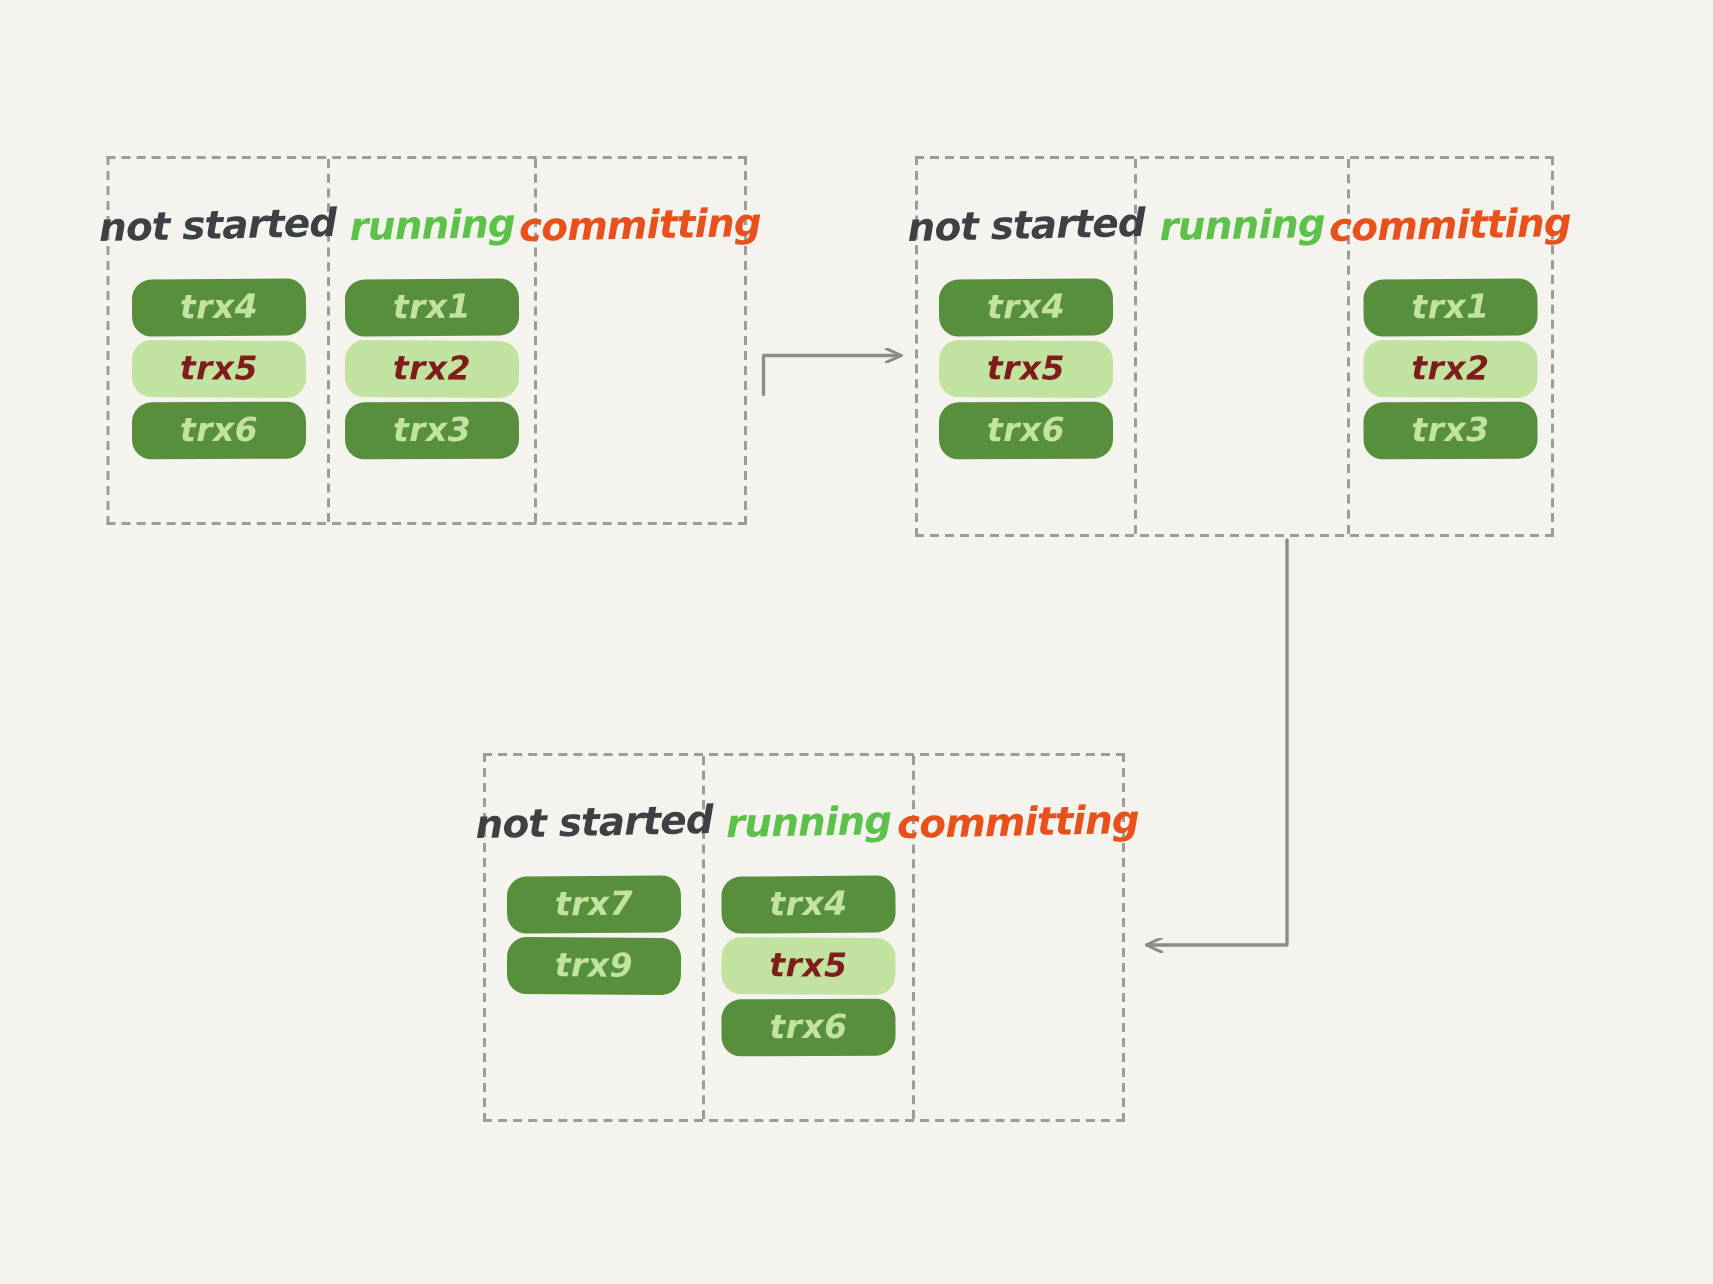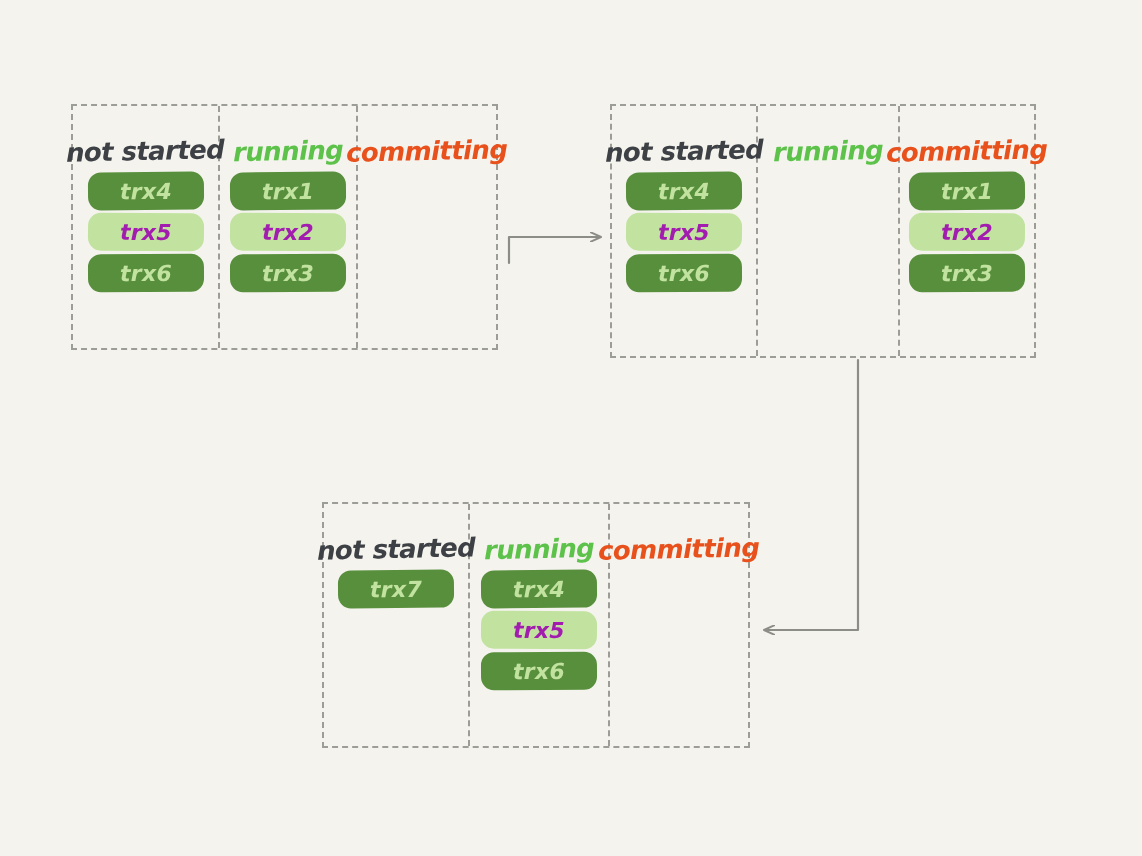--- a/index.html
+++ b/index.html
@@ -53,21 +53,21 @@
     white-space: nowrap;
     margin-top: 32px;
     line-height: 1;
     transform: rotate(-1.2deg);
   }
   .t-notstarted { color: #3d4044; }
   .t-running    { color: #5cc24a; }
   .t-committing { color: #e8511b; }
 
   .stack {
-    margin-top: 8px;
+    margin-top: 22px;
     display: flex;
     flex-direction: column;
     align-items: center;
   }
 
   .pill {
     width: 116px;
     height: 38px;
     border-radius: 13px;
     display: flex;
@@ -80,21 +80,21 @@
     letter-spacing: 0.3px;
     margin-bottom: 3px;
     box-sizing: border-box;
   }
   .pill.dark {
     background: #588f3c;
     color: #c2e3a0;
   }
   .pill.light {
     background: #c2e3a0;
-    color: #a21caf;
+    color: #7f1d1d;
   }
   .pill:nth-child(1) { transform: rotate(-0.5deg); }
   .pill:nth-child(2) { transform: rotate(0.4deg); }
   .pill:nth-child(3) { transform: rotate(-0.3deg); }
 
   
   #arrows {
     position: absolute;
     left: 0;
     top: 0;
@@ -152,20 +152,21 @@
         <div class="pill dark">trx3</div>
       </div>
     </div>
   </div>
 
   <div class="panel" style="left:322px; top:502px; width:428px; height:246px;">
     <div class="column" style="width:146px;">
       <div class="col-title t-notstarted">not started</div>
       <div class="stack">
         <div class="pill dark">trx7</div>
+        <div class="pill dark">trx9</div>
       </div>
     </div>
     <div class="column" style="width:144px;">
       <div class="col-title t-running">running</div>
       <div class="stack">
         <div class="pill dark">trx4</div>
         <div class="pill light">trx5</div>
         <div class="pill dark">trx6</div>
       </div>
     </div>

